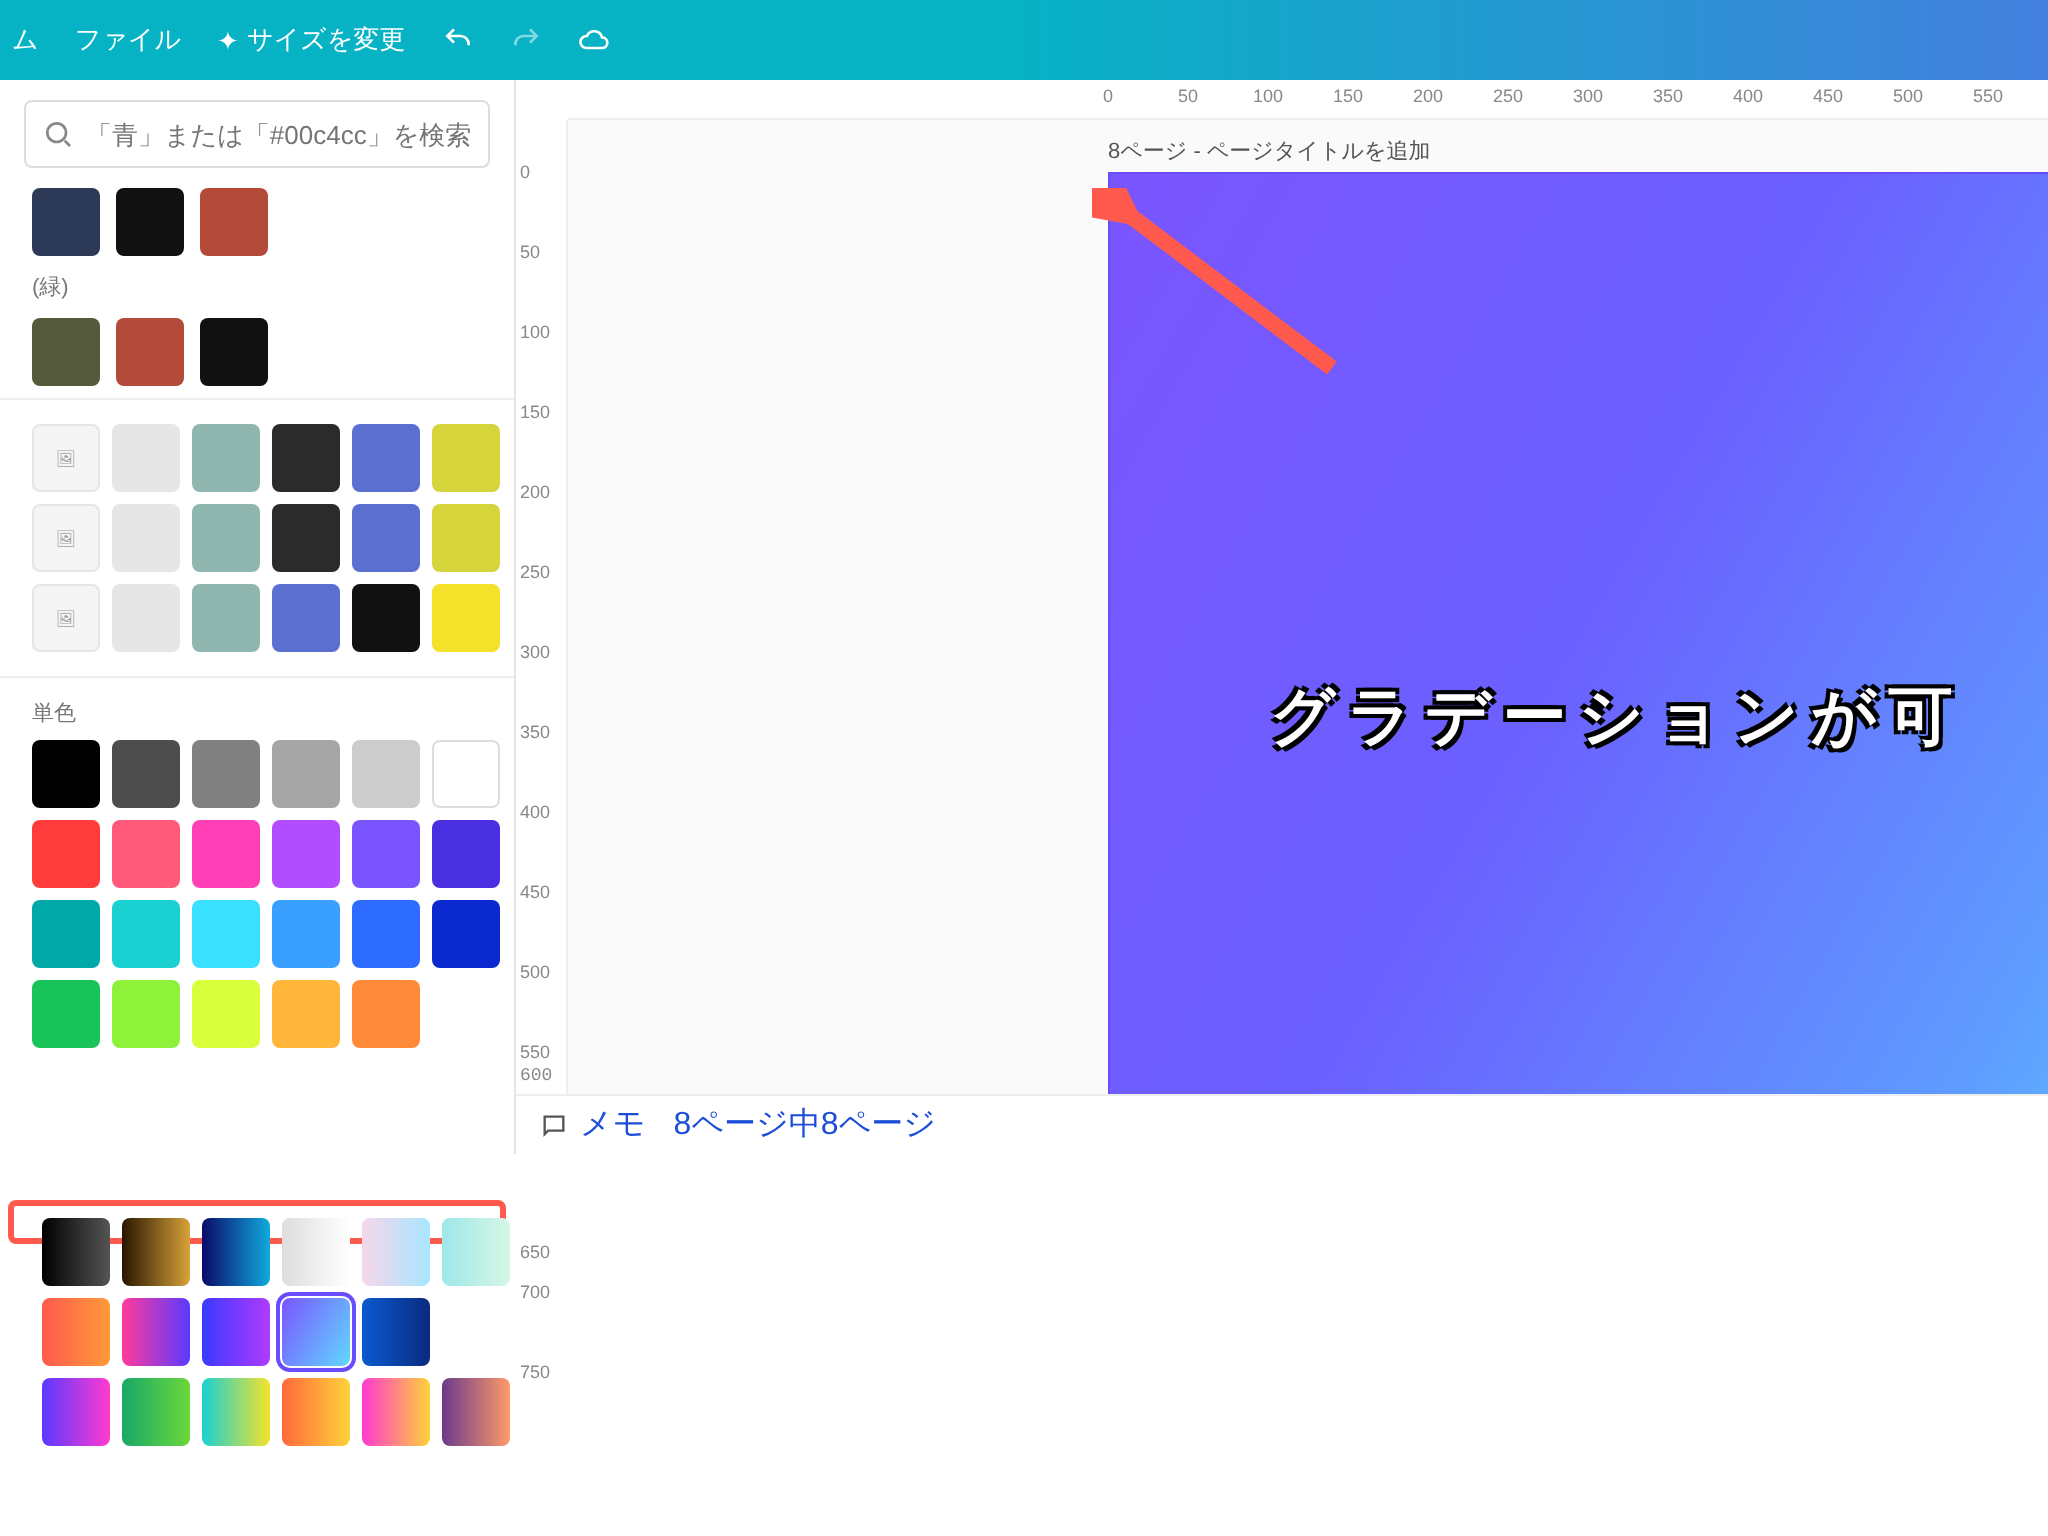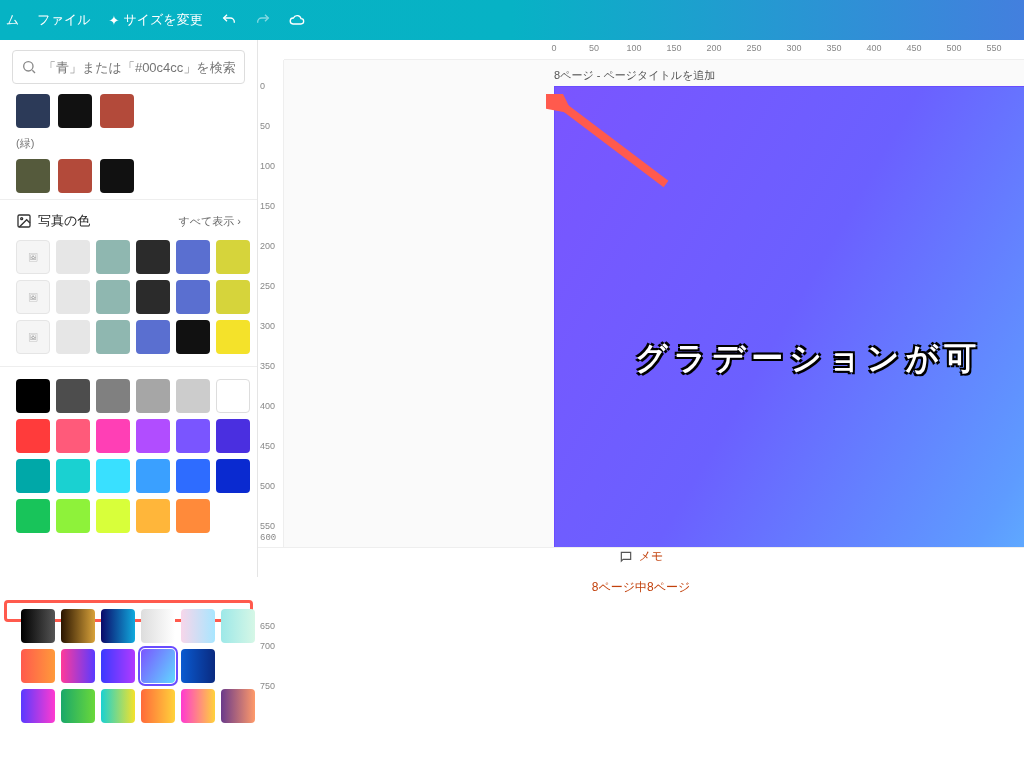--- a/index.html
+++ b/index.html
@@ -34,21 +34,21 @@
 .ruler-h{height:20px;background:#fff;border-bottom:1px solid #eee;position:relative;margin-left:26px;font-size:9px;color:#888;}
 .ruler-h span{position:absolute;top:3px;transform:translateX(-50%);}
 .stage-wrap{flex:1;display:flex;background:#fafafa;position:relative;}
 .ruler-v{width:26px;background:#fff;border-right:1px solid #eee;position:relative;font-size:9px;color:#888;}
 .ruler-v span{position:absolute;left:2px;transform:translateY(-50%);}
 .canvas-area{flex:1;position:relative;overflow:hidden;}
 .page-title{position:absolute;left:270px;top:8px;font-size:11px;color:#555;}
 .canvas{position:absolute;left:270px;top:26px;width:612px;height:528px;background:linear-gradient(120deg,#7a55ff 0%,#6b60ff 40%,#5e9bff 75%,#61d8ff 100%);border:1px solid #6a4cff;}
 .canvas-text{position:absolute;left:80px;top:250px;font-size:32px;font-weight:900;color:#fff;text-shadow:-2px -2px 0 #000,2px -2px 0 #000,-2px 2px 0 #000,2px 2px 0 #000;letter-spacing:6px;white-space:nowrap;}
 .addpage{position:absolute;left:270px;top:570px;width:612px;padding:10px;text-align:center;font-size:13px;color:#555;border:1px solid #e5e5e5;border-radius:6px;background:#fff;cursor:pointer;}
-.footer{height:30px;border-top:1px solid #eee;display:flex;align-items:center;gap:14px;padding:0 12px;font-size:12px;color:#c2410c;flex-direction:column;}
+.footer{height:30px;border-top:1px solid #eee;display:flex;align-items:center;gap:14px;padding:0 12px;font-size:16px;color:#1d4ed8;}
 .arrow{position:absolute;left:288px;top:54px;pointer-events:none;}
 svg{display:block;}
 </style>
 </head>
 <body>
 
 <div class="topbar">
   <span class="btn">ム</span>
   <span class="btn">ファイル</span>
   <span class="btn">
@@ -91,31 +91,20 @@
         <div class="sw" style="background: rgb(179, 74, 58);"></div>
       </div>
     <div class="lbl">(緑)</div>
     <div class="swatch-row" id="recent2">
         <div class="sw" style="background: rgb(85, 90, 60);"></div>
         <div class="sw" style="background: rgb(179, 74, 58);"></div>
         <div class="sw" style="background: rgb(17, 17, 17);"></div>
       </div>
 
     <div class="section">
-      <div class="section-head">
-        <span style="display:flex;align-items:center;gap:6px">
-            <svg width="16" height="16" viewBox="0 0 24 24" fill="none" stroke="#333" stroke-width="2">
-              <rect x="3" y="3" width="18" height="18" rx="2"></rect>
-              <circle cx="8.5" cy="8.5" r="1.5"></circle>
-              <path d="M21 15l-5-5L5 21"></path>
-            </svg>
-            <span>写真の色</span>
-          </span>
-        <span class="more">すべて表示 ›</span>
-      </div>
       <div class="colgrid" id="photogrid">
           <div class="cell thumb">🖼</div>
           <div class="cell" style="background: rgb(230, 230, 230);"></div>
           <div class="cell" style="background: rgb(143, 183, 176);"></div>
           <div class="cell" style="background: rgb(43, 43, 43);"></div>
           <div class="cell" style="background: rgb(90, 111, 208);"></div>
           <div class="cell" style="background: rgb(214, 212, 59);"></div>
           <div class="cell thumb">🖼</div>
           <div class="cell" style="background: rgb(230, 230, 230);"></div>
           <div class="cell" style="background: rgb(143, 183, 176);"></div>
@@ -125,20 +114,21 @@
           <div class="cell thumb">🖼</div>
           <div class="cell" style="background: rgb(230, 230, 230);"></div>
           <div class="cell" style="background: rgb(143, 183, 176);"></div>
           <div class="cell" style="background: rgb(90, 111, 208);"></div>
           <div class="cell" style="background: rgb(17, 17, 17);"></div>
           <div class="cell" style="background: rgb(244, 226, 42);"></div>
         </div>
     </div>
 
     <div class="section">
+      <div class="lbl">単色</div>
       <div class="colgrid" id="defgrid">
           <div class="cell" style="background: rgb(0, 0, 0);"></div>
           <div class="cell" style="background: rgb(77, 77, 77);"></div>
           <div class="cell" style="background: rgb(128, 128, 128);"></div>
           <div class="cell" style="background: rgb(166, 166, 166);"></div>
           <div class="cell" style="background: rgb(204, 204, 204);"></div>
           <div class="cell" style="background: rgb(255, 255, 255); border: 1px solid rgb(221, 221, 221);"></div>
           <div class="cell" style="background: rgb(255, 59, 59);"></div>
           <div class="cell" style="background: rgb(255, 90, 122);"></div>
           <div class="cell" style="background: rgb(255, 63, 181);"></div>

